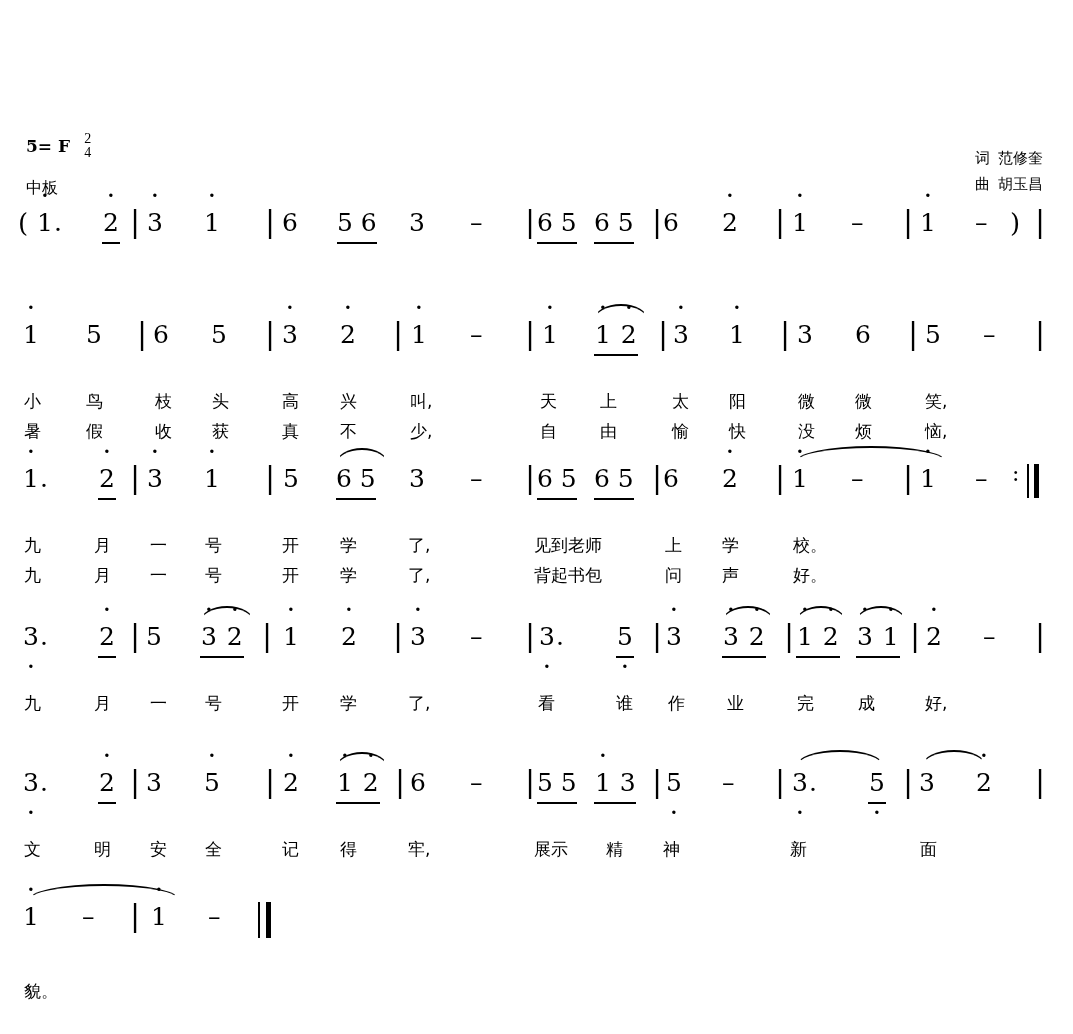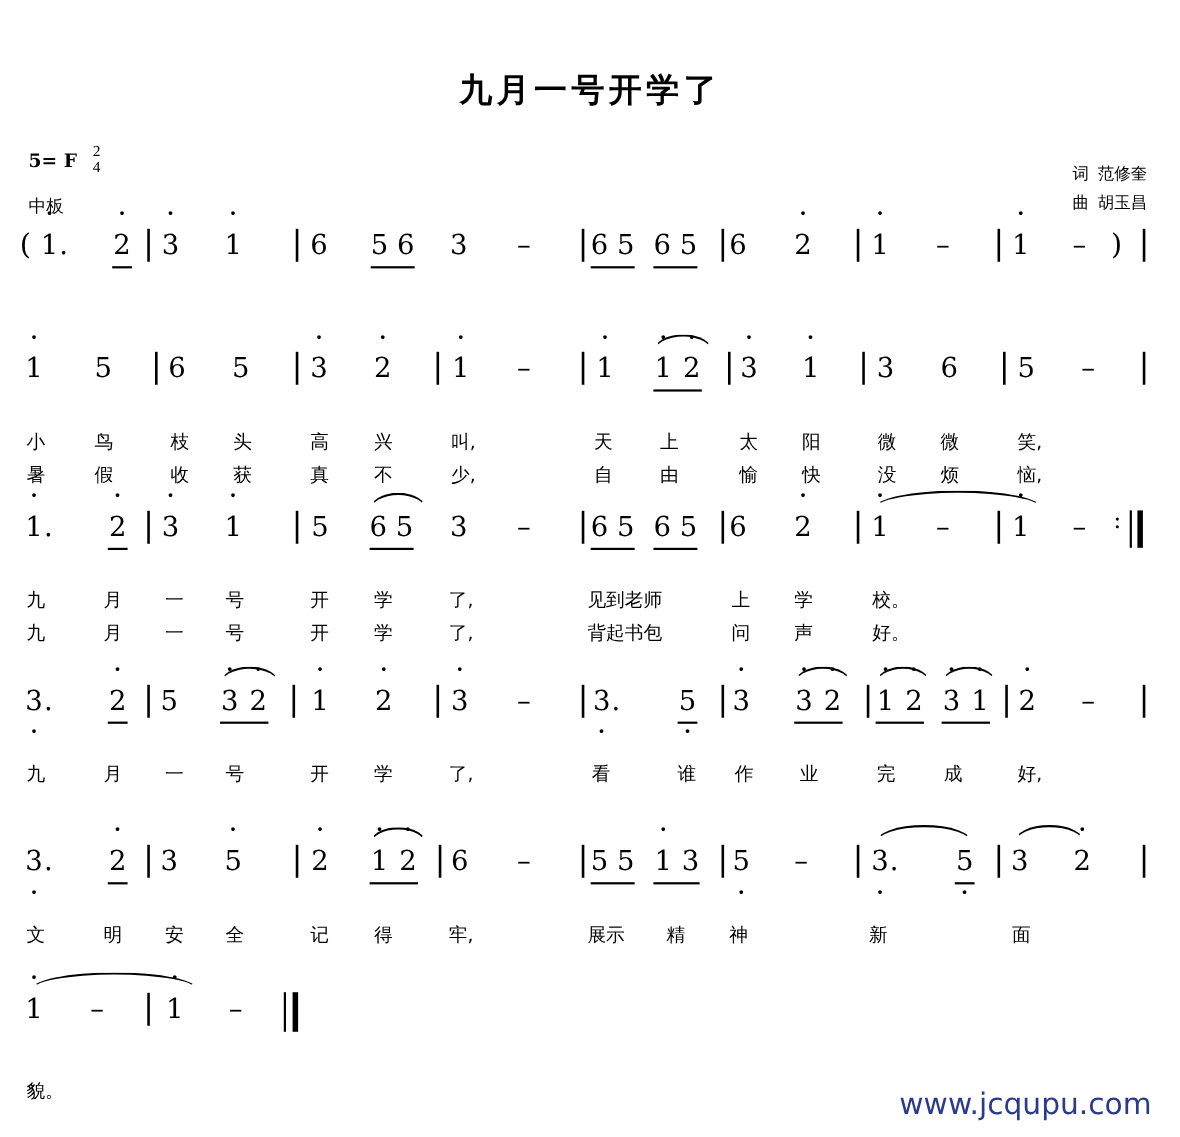--- a/index.html
+++ b/index.html
@@ -177,21 +177,20 @@
     font-size: 27px;
     color: #2a3a8c;
     letter-spacing: 0px;
   }
 </style>
 </head>
 <body>
 
 <div class="sheet">
 
-  <div class="title">九月一号开学了</div>
 
   <div class="key-sig">
     <b>5= F</b>
     <span class="meter">
       <span class="num">2</span>
       <span class="den">4</span>
     </span>
   </div>
 
   <div class="tempo">中板</div>
@@ -460,14 +459,13 @@
       <span class="tok" style="left:150px;"><span class="n dot-hi">1</span></span>
       <span class="tok" style="left:208px;">–</span>
       <span class="thinbar" style="left:258px; top:2px; height:36px;"></span>
       <span class="thickbar" style="left:266px; top:2px; height:36px;"></span>
     </div>
     <div class="lyrics" style="margin-top:22px;">
       <span class="ly" style="left:24px;">貌。</span>
     </div>
   </div>
 
-  <div class="watermark">www.jcqupu.com</div>
 </div>
 
 </body></html>

